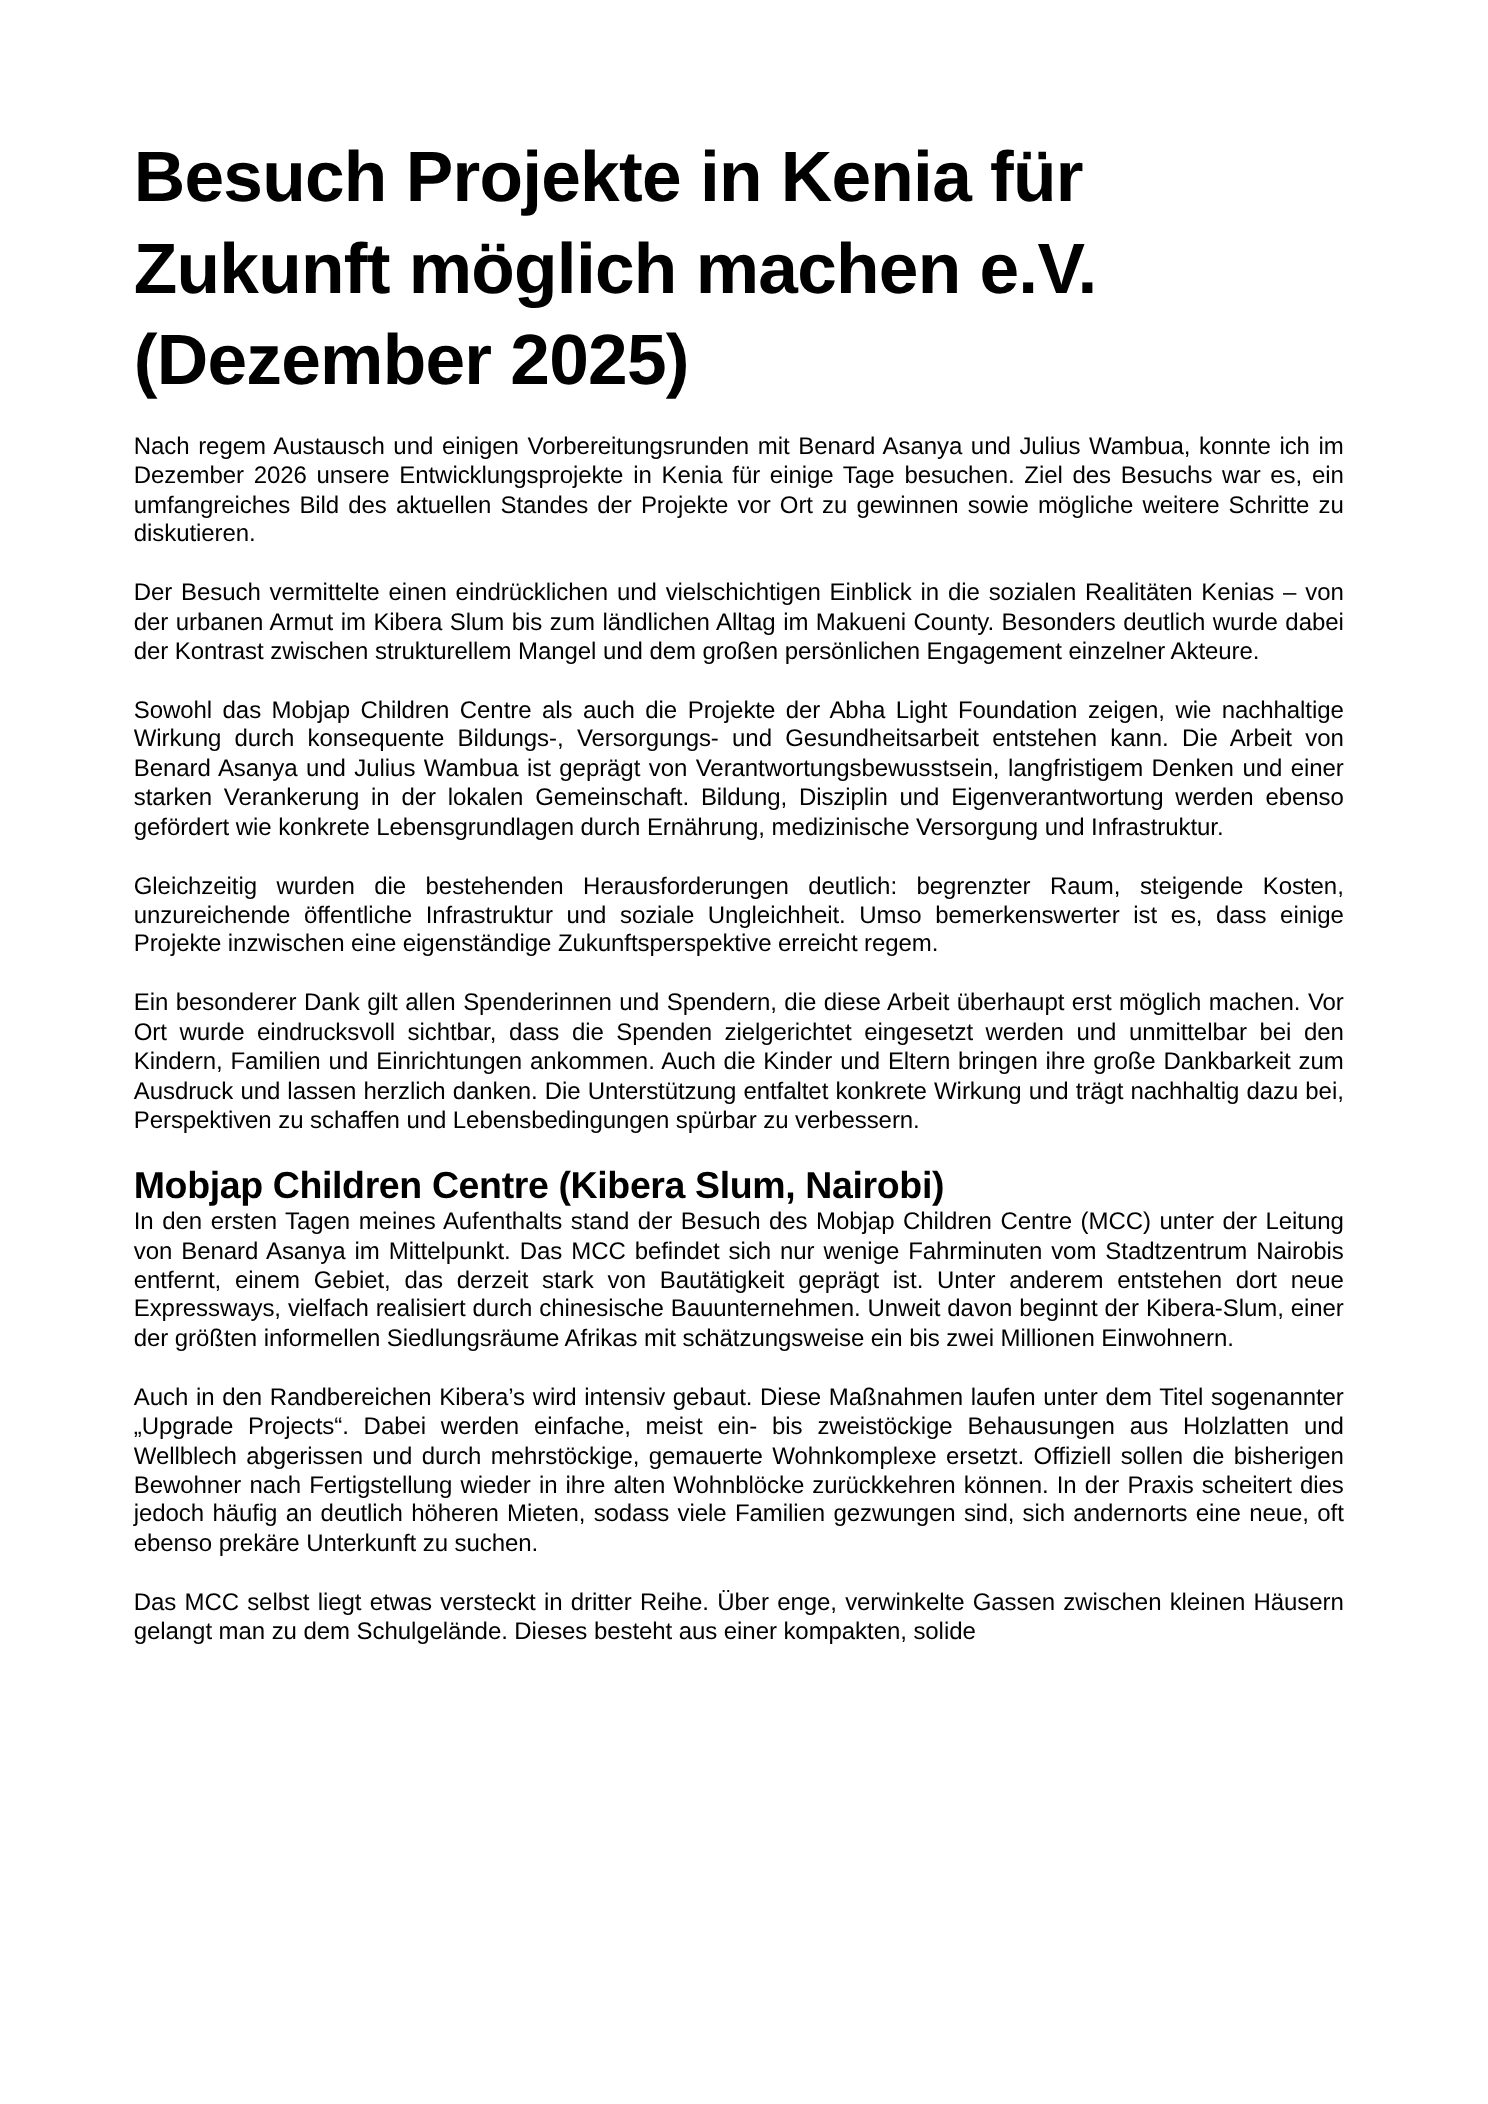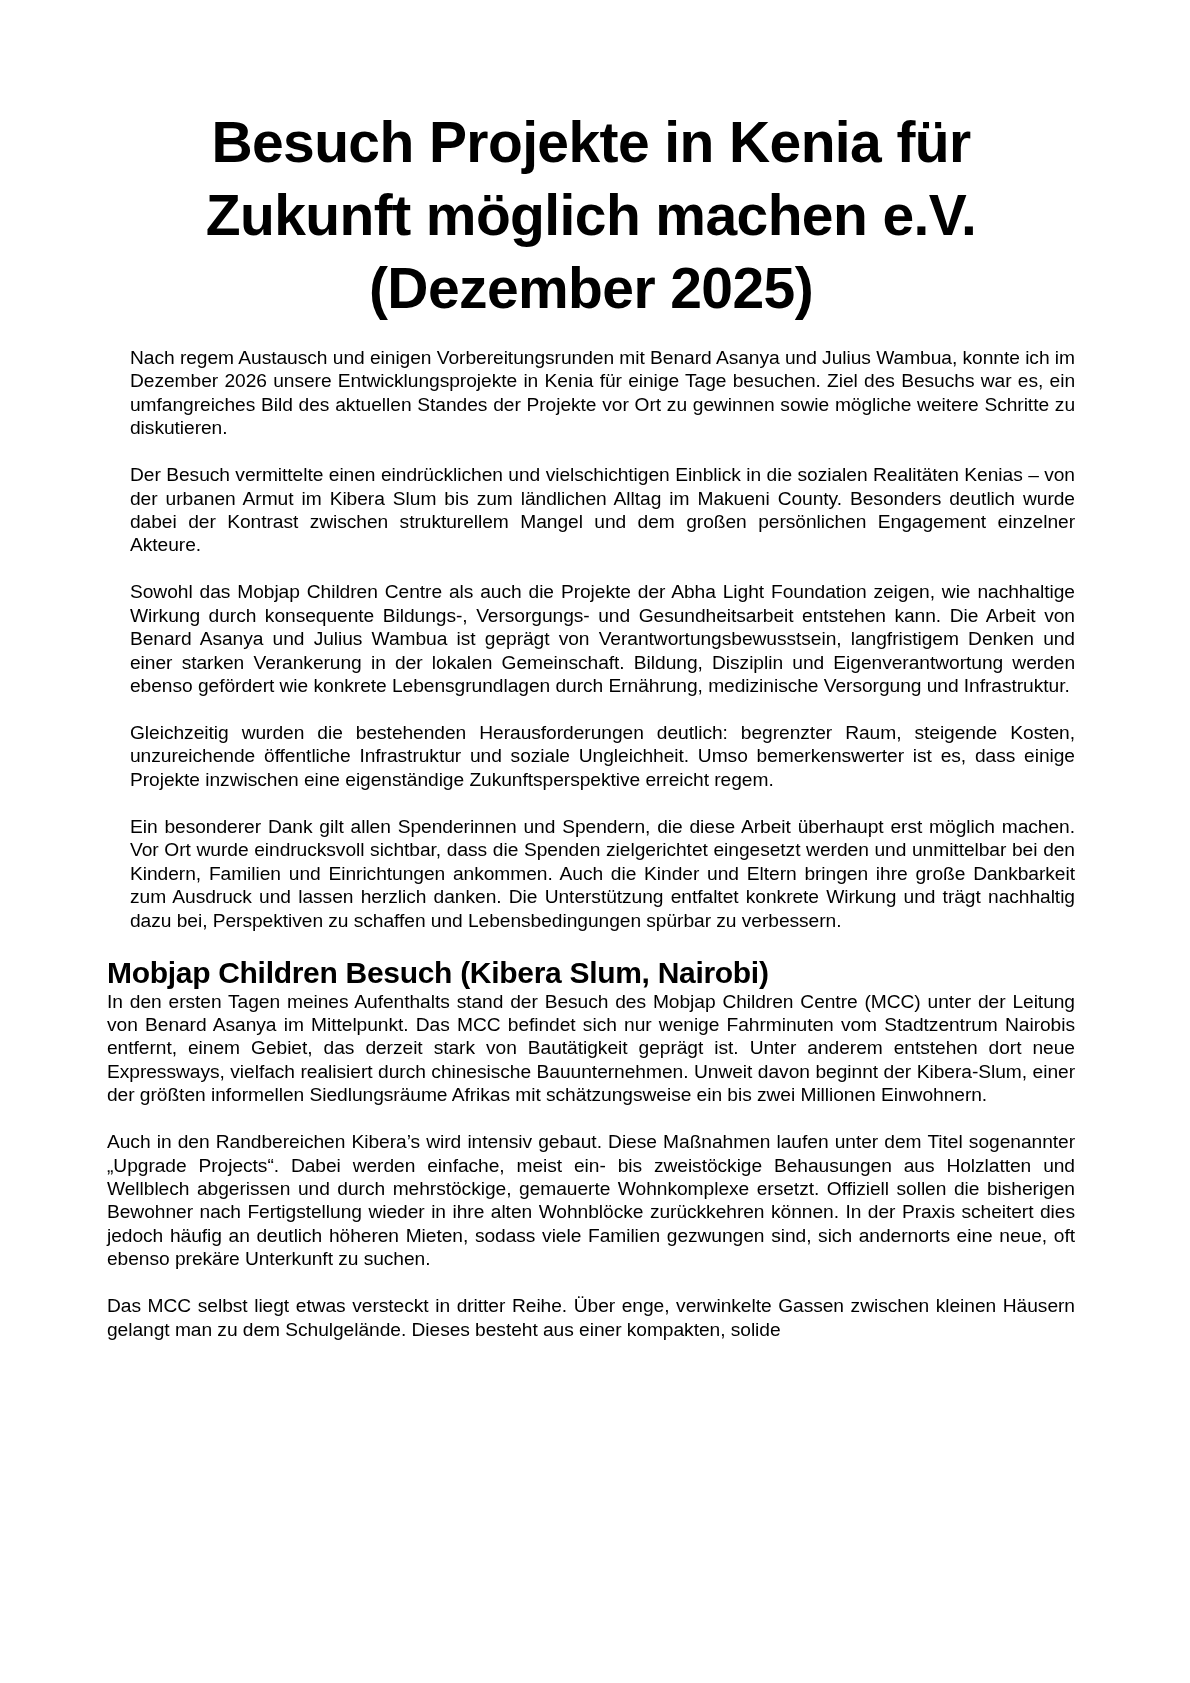--- a/index.html
+++ b/index.html
@@ -21,37 +21,35 @@
       width: 968px;
     }
     .doc-title {
       font-family: "Liberation Sans", sans-serif;
       font-weight: 700;
       font-size: 57px;
       line-height: 73px;
       letter-spacing: -0.6px;
       margin: 0;
       padding: 0;
-      text-align: center;
     }
     .body-text {
       font-family: "Liberation Sans", sans-serif;
       font-size: 19.2px;
       line-height: 23.4px;
       text-align: justify;
       margin: 0;
       padding: 0;
       letter-spacing: -0.05px;
     }
     .p-block {
       margin: 0 0 23.6px 0;
     }
     .intro {
       margin-top: 21px;
-      margin-left: 23px;
     }
     .section-title {
       font-family: "Liberation Sans", sans-serif;
       font-weight: 700;
       font-size: 30px;
       line-height: 34px;
       letter-spacing: -0.3px;
       margin: 10px 0 0 0;
       padding: 0;
     }
@@ -64,18 +62,18 @@
 
   <div class="intro">
     <p class="body-text p-block">Nach regem Austausch und einigen Vorbereitungsrunden mit Benard Asanya und Julius Wambua, konnte ich im Dezember 2026 unsere Entwicklungsprojekte in Kenia für einige Tage besuchen. Ziel des Besuchs war es, ein umfangreiches Bild des aktuellen Standes der Projekte vor Ort zu gewinnen sowie mögliche weitere Schritte zu diskutieren.</p>
     <p class="body-text p-block">Der Besuch vermittelte einen eindrücklichen und vielschichtigen Einblick in die sozialen Realitäten Kenias – von der urbanen Armut im Kibera Slum bis zum ländlichen Alltag im Makueni County. Besonders deutlich wurde dabei der Kontrast zwischen strukturellem Mangel und dem großen persönlichen Engagement einzelner Akteure.</p>
     <p class="body-text p-block">Sowohl das Mobjap Children Centre als auch die Projekte der Abha Light Foundation zeigen, wie nachhaltige Wirkung durch konsequente Bildungs-, Versorgungs- und Gesundheitsarbeit entstehen kann. Die Arbeit von Benard Asanya und Julius Wambua ist geprägt von Verantwortungsbewusstsein, langfristigem Denken und einer starken Verankerung in der lokalen Gemeinschaft. Bildung, Disziplin und Eigenverantwortung werden ebenso gefördert wie konkrete Lebensgrundlagen durch Ernährung, medizinische Versorgung und Infrastruktur.</p>
     <p class="body-text p-block">Gleichzeitig wurden die bestehenden Herausforderungen deutlich: begrenzter Raum, steigende Kosten, unzureichende öffentliche Infrastruktur und soziale Ungleichheit. Umso bemerkenswerter ist es, dass einige Projekte inzwischen eine eigenständige Zukunftsperspektive erreicht regem.</p>
     <p class="body-text p-block">Ein besonderer Dank gilt allen Spenderinnen und Spendern, die diese Arbeit überhaupt erst möglich machen. Vor Ort wurde eindrucksvoll sichtbar, dass die Spenden zielgerichtet eingesetzt werden und unmittelbar bei den Kindern, Familien und Einrichtungen ankommen. Auch die Kinder und Eltern bringen ihre große Dankbarkeit zum Ausdruck und lassen herzlich danken. Die Unterstützung entfaltet konkrete Wirkung und trägt nachhaltig dazu bei, Perspektiven zu schaffen und Lebensbedingungen spürbar zu verbessern.</p>
   </div>
 
   <div class="section">
-    <h2 class="section-title">Mobjap Children Besuch (Kibera Slum, Nairobi)</h2>
+    <h2 class="section-title">Mobjap Children Centre (Kibera Slum, Nairobi)</h2>
     <p class="body-text p-block">In den ersten Tagen meines Aufenthalts stand der Besuch des Mobjap Children Centre (MCC) unter der Leitung von Benard Asanya im Mittelpunkt. Das MCC befindet sich nur wenige Fahrminuten vom Stadtzentrum Nairobis entfernt, einem Gebiet, das derzeit stark von Bautätigkeit geprägt ist. Unter anderem entstehen dort neue Expressways, vielfach realisiert durch chinesische Bauunternehmen. Unweit davon beginnt der Kibera-Slum, einer der größten informellen Siedlungsräume Afrikas mit schätzungsweise ein bis zwei Millionen Einwohnern.</p>
     <p class="body-text p-block">Auch in den Randbereichen Kibera’s wird intensiv gebaut. Diese Maßnahmen laufen unter dem Titel sogenannter „Upgrade Projects“. Dabei werden einfache, meist ein- bis zweistöckige Behausungen aus Holzlatten und Wellblech abgerissen und durch mehrstöckige, gemauerte Wohnkomplexe ersetzt. Offiziell sollen die bisherigen Bewohner nach Fertigstellung wieder in ihre alten Wohnblöcke zurückkehren können. In der Praxis scheitert dies jedoch häufig an deutlich höheren Mieten, sodass viele Familien gezwungen sind, sich andernorts eine neue, oft ebenso prekäre Unterkunft zu suchen.</p>
     <p class="body-text p-block">Das MCC selbst liegt etwas versteckt in dritter Reihe. Über enge, verwinkelte Gassen zwischen kleinen Häusern gelangt man zu dem Schulgelände. Dieses besteht aus einer kompakten, solide</p>
   </div>
 </div>
 
 </body></html>

